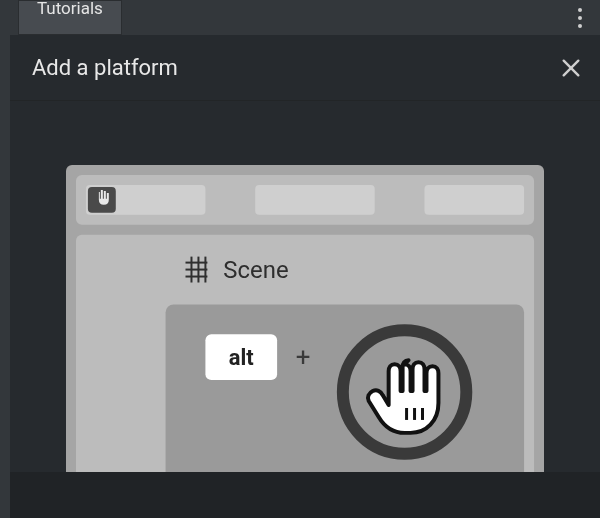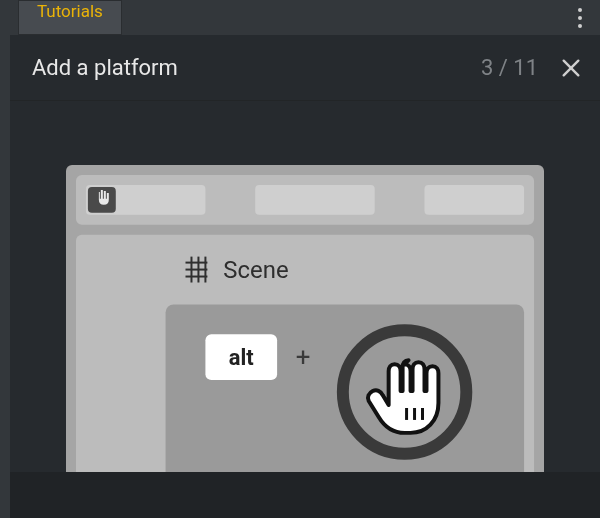--- a/index.html
+++ b/index.html
@@ -14,23 +14,23 @@
     background: #33373b;
   }
   .tab-bar {
     position: absolute; left: 10px; top: 0; right: 0; height: 35px;
     background: #33373b;
     display: flex; align-items: stretch;
   }
   .tab {
     background: #474b50;
     border: 1px solid #2a2d30;
-    padding: 0 18px;
-    display: flex; align-items: flex-start;
-    font-size: 17px; color: #eab308;
+    padding: 16px 18px;
+    display: flex; align-items: flex-end;
+    font-size: 17px; color: #e5e5e5;
     margin-left: 8px;
   }
   .kebab {
     margin-left: auto;
     width: 40px;
     display: flex; flex-direction: column; align-items: center; justify-content: center;
     gap: 4px;
     cursor: pointer;
   }
   .kebab span {
@@ -89,21 +89,20 @@
   <div class="kebab">
     <span></span>
       <span></span>
       <span></span>
   </div>
 </div>
 
 <div class="panel">
   <div class="panel-header">
     <div class="panel-title">Add a platform</div>
-    <div class="step-counter">3 / 11</div>
     <div class="close-icon">
       <svg viewBox="0 0 24 24" stroke="currentColor" stroke-width="2.6" fill="none" stroke-linecap="round">
         <line x1="4" y1="4" x2="20" y2="20"></line>
         <line x1="20" y1="4" x2="4" y2="20"></line>
       </svg>
     </div>
   </div>
 
   <div class="illustration-wrap">
 

